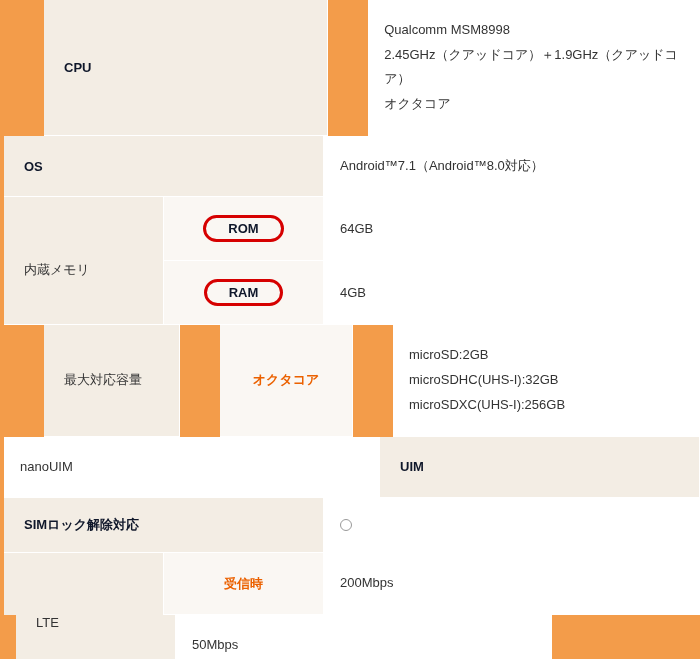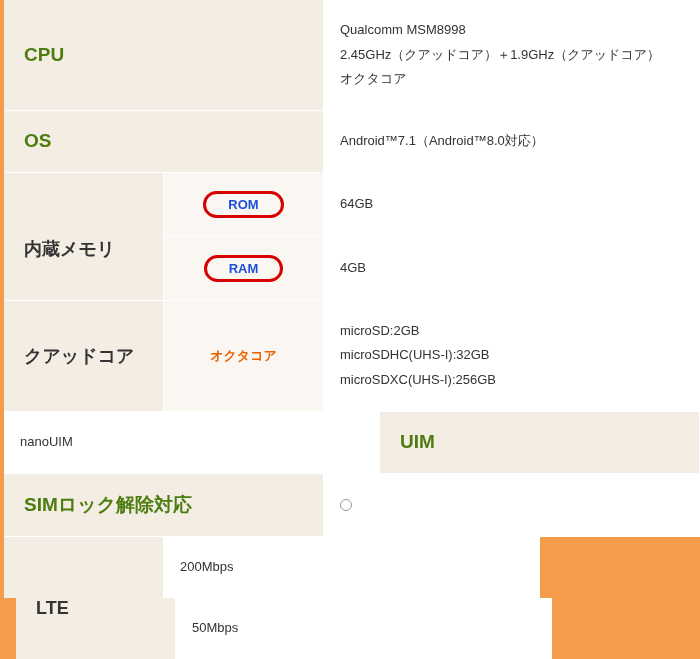--- a/index.html
+++ b/index.html
@@ -19,31 +19,31 @@
   }
   .cell {
     border-right: 1px solid #fff;
     border-bottom: 1px solid #fff;
     display: flex;
     align-items: center;
   }
   .col-label-full {
     width: 320px;
     background: #f3ede4;
-    color: #4d7c0f;
-    font-size: 19px;
+    color: #0f172a;
+    font-size: 13px;
     font-weight: 600;
     padding: 18px 20px;
   }
   .col-label-left {
     width: 160px;
     background: #f3ede4;
     color: #333;
-    font-size: 18px;
-    font-weight: 700;
+    font-size: 13px;
+    font-weight: 400;
     padding: 18px 20px;
   }
   .col-label-right {
     width: 160px;
     background: #faf7f3;
     color: #eb6100;
     font-size: 13px;
     font-weight: 600;
     justify-content: center;
     padding: 18px 12px;
@@ -56,30 +56,30 @@
     padding: 18px 16px;
     line-height: 1.9;
     border-right: none;
   }
   .pill {
     display: inline-block;
     border: 3px solid #d60000;
     border-radius: 999px;
     padding: 3px 22px;
     font-weight: 600;
-    color: #1d4ed8;
+    color: #0f172a;
   }
   .circle {
     display: inline-block;
     width: 12px;
     height: 12px;
     border: 1px solid #999;
     border-radius: 50%;
   }
-  .tall { min-height: 100px; }
+  .tall { min-height: 100px; margin-left: 40px; }
 </style>
 </head>
 <body>
 
 <div class="table">
 
   <div class="row">
     <div class="cell col-label-full tall">CPU</div>
     <div class="cell col-value tall" style="white-space:pre-line;">Qualcomm MSM8998
 2.45GHz（クアッドコア）＋1.9GHz（クアッドコア）
@@ -101,41 +101,42 @@
 
   <div class="row">
     <div class="cell col-label-left" style="padding-top:0;align-items:flex-start;">内蔵メモリ</div>
     <div class="cell col-label-right">
       <span class="pill">RAM</span>
     </div>
     <div class="cell col-value">4GB</div>
   </div>
 
   <div class="row">
-    <div class="cell col-label-left tall">クアッドコア</div>
+    <div class="cell col-label-left tall">最大対応容量</div>
     <div class="cell col-label-right tall">オクタコア</div>
     <div class="cell col-value tall" style="white-space:pre-line;">microSD:2GB
 microSDHC(UHS-I):32GB
 microSDXC(UHS-I):256GB</div>
   </div>
 
   <div class="row">
     <div class="cell col-value">nanoUIM</div>
     <div class="cell col-label-full">UIM</div>
   </div>
 
   <div class="row">
     <div class="cell col-label-full">SIMロック解除対応</div>
     <div class="cell col-value">
       <span class="circle"></span>
     </div>
   </div>
 
   <div class="row">
     <div class="cell col-label-left" style="border-bottom:none;"></div>
+    <div class="cell col-label-right">受信時</div>
     <div class="cell col-value">200Mbps</div>
   </div>
 
   <div class="row">
     <div class="cell col-label-left" style="padding-top:0;align-items:flex-start;margin-left:12px;">LTE</div>
     <div class="cell col-value">50Mbps</div>
   </div>
 
   <div class="row">
     <div class="cell col-label-left" style="border-bottom:none;"></div>

